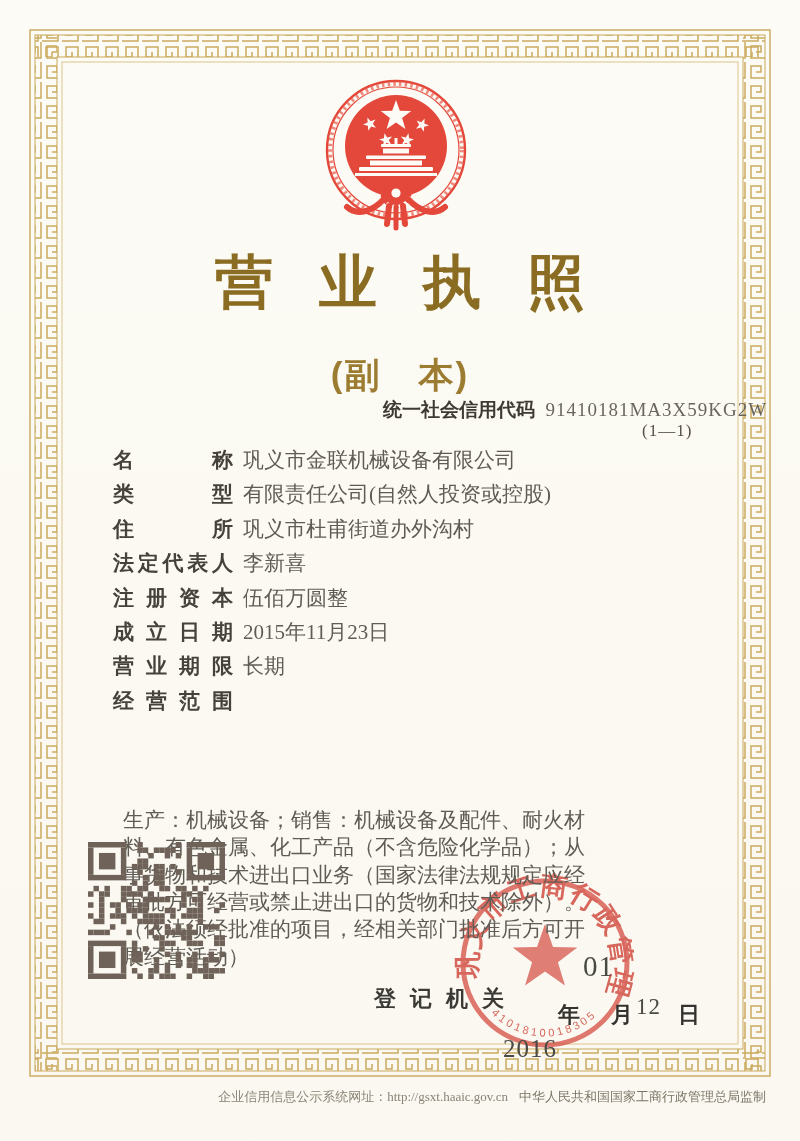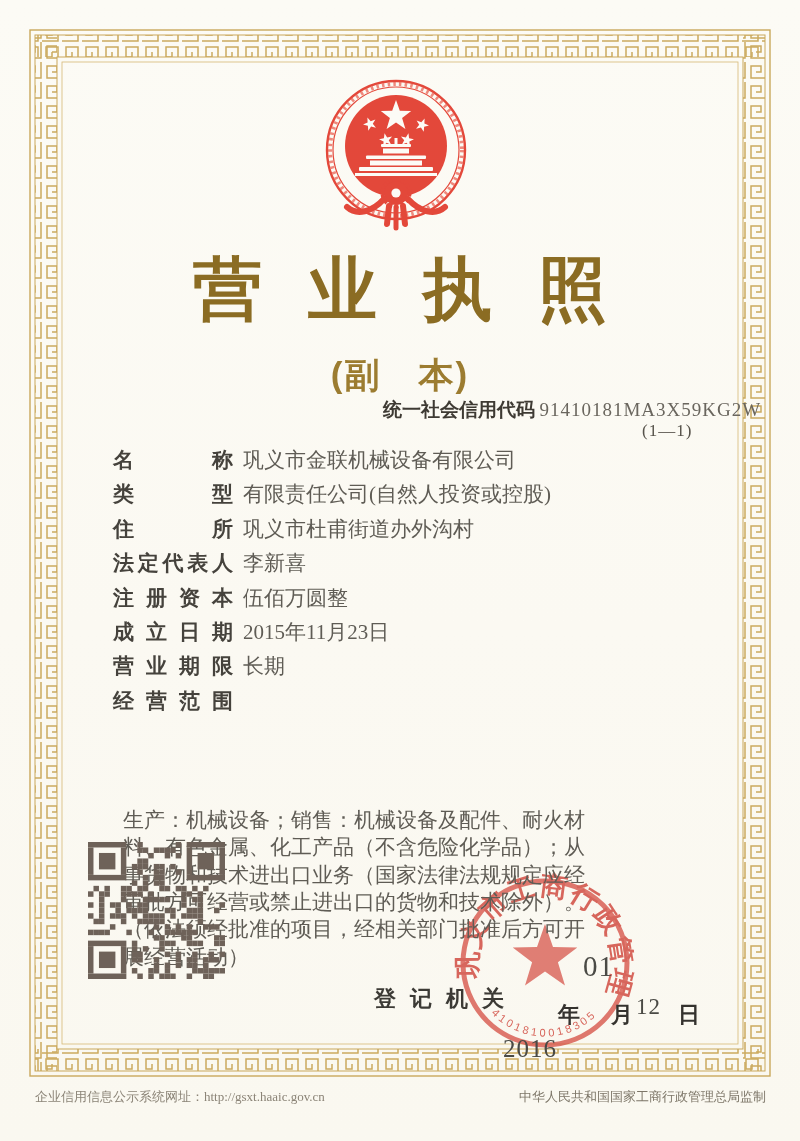--- a/index.html
+++ b/index.html
@@ -6,30 +6,30 @@
   .page{
     position:relative;width:800px;height:1141px;margin:0 auto;
     background:linear-gradient(180deg,#fcfbf5 0%,#fbf9f2 55%,#faf8f0 100%);
     overflow:hidden;
     font-family:"Liberation Sans",sans-serif;
   }
   svg text{font-family:"Liberation Sans",sans-serif;}
   .deco{position:absolute;left:0;top:0;}
   .title{
     position:absolute;left:0;right:0;top:244px;text-align:center;
-    font-size:69px;font-weight:900;color:#8b6c23;
+    font-size:58px;font-weight:900;color:#8b6c23;
     letter-spacing:46px;text-indent:46px;white-space:nowrap;
   }
   .subtitle{
     position:absolute;left:0;right:0;top:352px;text-align:center;
     font-size:35px;font-weight:600;color:#9c7c30;letter-spacing:2px;
   }
   .code-line{position:absolute;left:383px;top:397px;white-space:nowrap;}
   .code-label{font-size:19px;font-weight:bold;color:#3e3a33;}
-  .code-value{font-size:19px;color:#6a665e;font-family:"Liberation Serif",serif;letter-spacing:1px;}
+  .code-value{font-size:19px;color:#6a665e;font-family:"Liberation Serif",serif;letter-spacing:1px;margin-left:6px;}
   .page-index{
     position:absolute;left:642px;top:421px;font-size:17px;color:#56524a;
     font-family:"Liberation Serif",serif;letter-spacing:1px;
   }
   .fields{position:absolute;left:113px;top:446px;width:600px;}
   .frow{display:flex;align-items:flex-start;height:34.4px;}
   .frow.last{height:auto;flex-direction:column;}
   .flabel{
     display:inline-block;width:120px;flex:0 0 120px;
     font-size:21px;font-weight:bold;color:#45423c;
@@ -49,21 +49,21 @@
   .d-num{font-family:"Liberation Serif",serif;font-size:25px;color:#4a4a45;letter-spacing:1px;}
   .d-unit{font-size:22px;font-weight:bold;color:#34322e;}
   .d-year{left:503px;top:993px;margin-top:42px;}
   .d-yu{left:558px;top:1000px;}
   .d-month{left:583px;top:950px;font-size:29px;}
   .d-mu{left:611px;top:1000px;}
   .d-day{left:636px;top:988px;font-size:23px;margin-top:6px;}
   .d-du{left:678px;top:1000px;}
   .footer{
     position:absolute;left:35px;right:34px;top:1088px;
-    display:flex;justify-content:space-between;align-items:baseline;
+    display:flex;justify-content:flex-end;align-items:baseline;gap:11px;
   }
   .footer-left{font-size:13px;color:#8b8477;font-family:"Liberation Serif",serif;}
   .footer-right{font-size:13px;color:#7d7668;font-family:"Liberation Serif",serif;}
 </style>
 </head>
 <body>
 
 <div class="page">
 
   <svg class="deco" width="800" height="1141" viewBox="0 0 800 1141">

